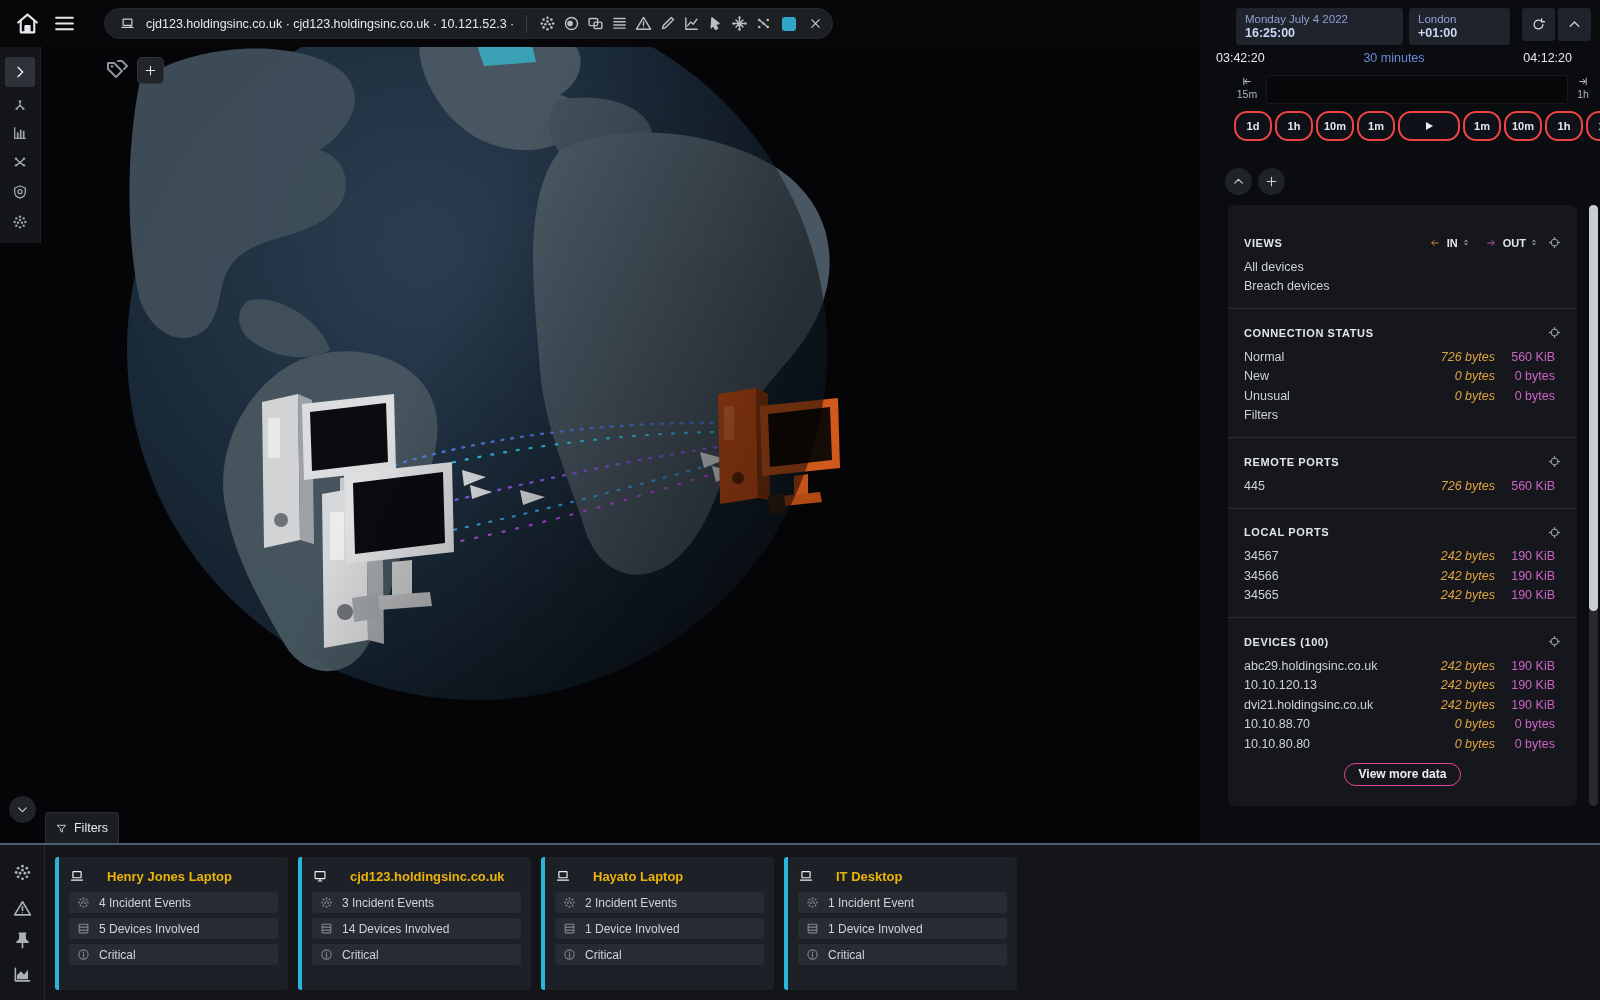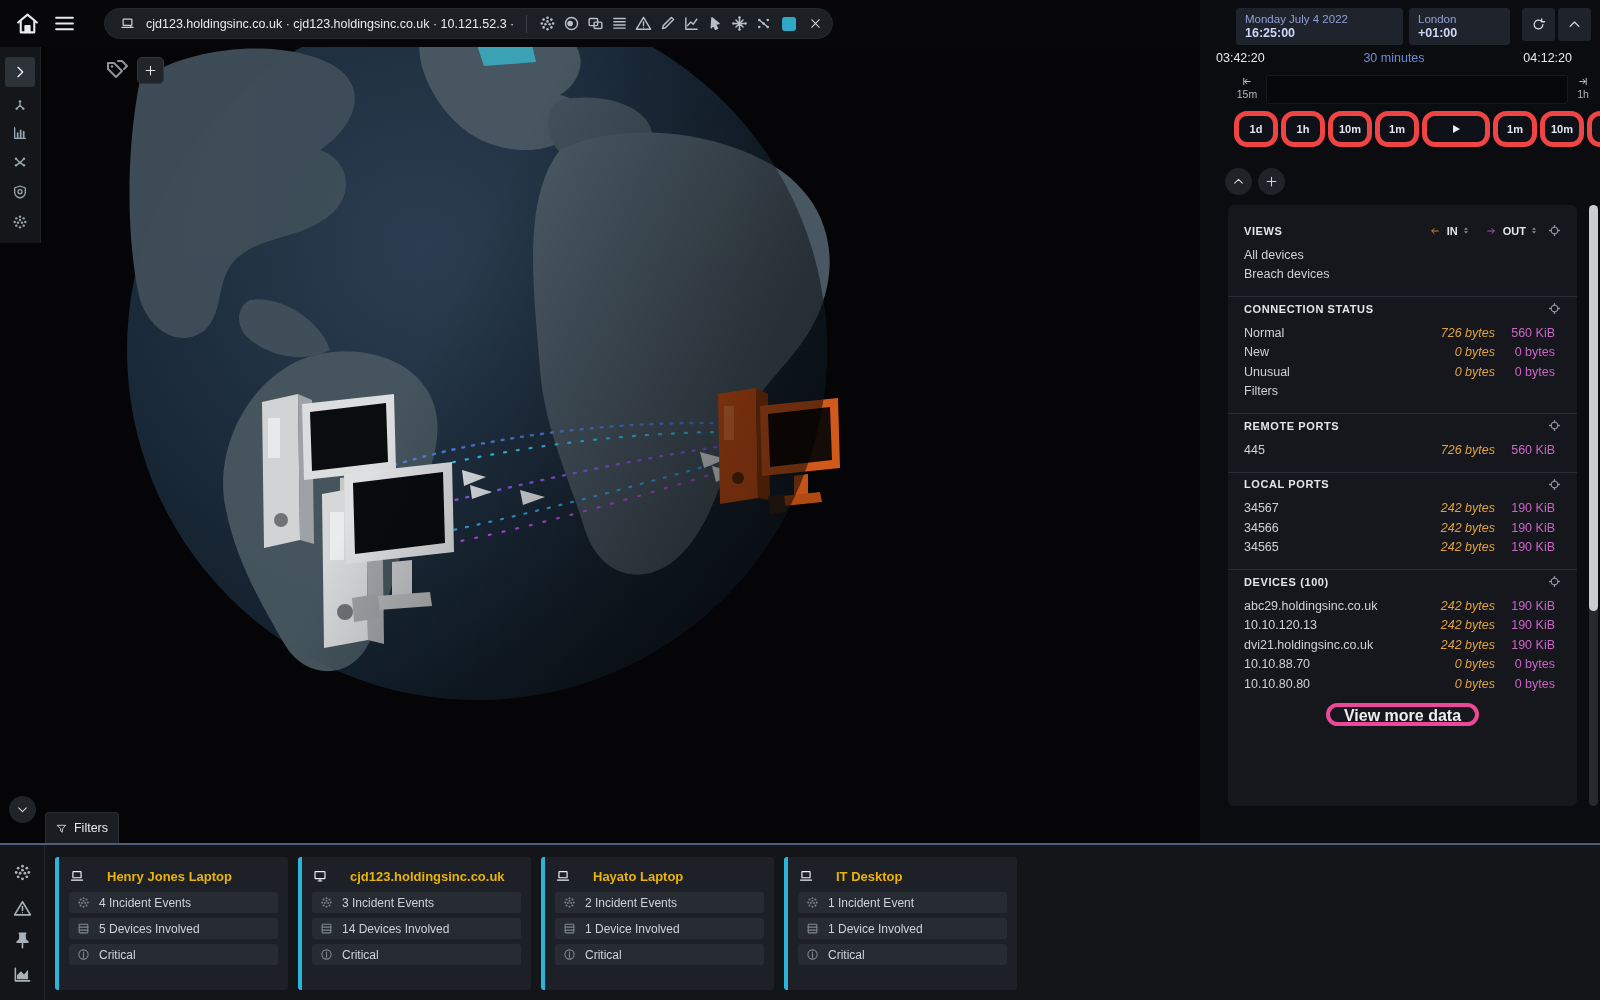--- a/index.html
+++ b/index.html
@@ -47,50 +47,50 @@
   .tp-box .l2{font-size:12.5px;font-weight:bold;color:#ccd7f8;line-height:15px;}
   .tp-sq{position:absolute;width:33px;height:33px;background:#1f232b;border-radius:3px;color:#d7dbe0;
      display:flex;align-items:center;justify-content:center;cursor:pointer;}
   .tp-sq .ico{width:15px;height:15px;}
   #tp-range{left:16px;top:51px;width:356px;display:flex;font-size:12.5px;color:#e6e8eb;}
   #tp-range .mid{flex:1;text-align:center;color:#6f89d8;}
   .skip{position:absolute;color:#aeb6bf;text-align:center;font-size:10.5px;line-height:11px;cursor:pointer;}
   .skip .ico{width:14px;height:11px;color:#c6cdd4;}
   #tl-track{left:66px;top:75px;width:300px;height:27px;background:#07080a;border:1px solid #17191d;
      border-radius:2px;cursor:pointer;}
-  .spd{height:26px;border:5px solid #ef4444;border-radius:13px;background:rgba(18,22,32,.5);
+  .spd{height:26px;border:2px solid #ef4444;border-radius:13px;background:rgba(18,22,32,.5);
      color:#e3e7ee;font-size:11px;font-weight:bold;display:flex;align-items:center;justify-content:center;cursor:pointer;}
   #spd-row{left:34px;top:111px;width:358px;display:flex;gap:3px;}
   .spd.small{width:34px;flex:none;}
   .spd.play{width:58px;flex:none;color:#e8ebef;}
   .spd.play .ico{width:12px;height:12px;}
   .circ-btn{position:absolute;width:27px;height:27px;border-radius:50%;background:#1f2227;color:#cfd4d9;
      display:flex;align-items:center;justify-content:center;cursor:pointer;}
   .circ-btn .ico{width:13px;height:13px;}
 
   
   #panel{left:1228px;top:205px;width:349px;height:601px;background:#15171c;border-radius:6px;
      overflow:hidden;box-sizing:border-box;padding:14px 16px 0 16px;}
   #panel-search{height:26px;border:1px solid #43474e;border-radius:13px;display:flex;align-items:center;
      padding:0 10px;color:#9aa0a7;cursor:text;}
   #panel-search .ico{width:13px;height:13px;margin-right:8px;color:#aab0b6;}
   #panel-search .ph{font-size:12.5px;}
-  .sec-head{display:flex;align-items:center;margin-top:5px;}
+  .sec-head{display:flex;align-items:center;margin-top:17px;}
   .sec-title{font-size:11px;font-weight:bold;letter-spacing:.6px;color:#e3e6e9;flex:1;}
   .gear{width:13px;height:13px;color:#8f959b;cursor:pointer;flex:none;}
   .dirlbl{display:flex;align-items:center;font-size:11px;font-weight:bold;color:#e3e6e9;margin-right:14px;cursor:pointer;}
   .dirlbl .arr{width:14px;height:10px;margin-right:5px;}
   .dirlbl .srt{width:8px;height:11px;color:#8f959b;margin-left:4px;}
   .lrow{display:flex;align-items:center;height:19.5px;font-size:12.5px;color:#ced2d6;}
   .lrow .lbl{flex:1;cursor:pointer;}
   .lrow .vin{width:92px;text-align:right;color:#e0a23e;font-style:italic;}
   .lrow .vout{width:60px;text-align:right;color:#cb64c6;padding-right:6px;}
   .divider{height:1px;background:#292c32;margin:12px -16px 0 -16px;} .gap8{height:8px;}
   #more-btn{margin:9px auto 0 auto;display:block;height:23px;padding:0 14px;border-radius:12px;
-     border:4px solid #ec4899;background:transparent;color:#eceef0;font-size:16px;font-weight:bold;
+     border:1px solid #ec4899;background:transparent;color:#eceef0;font-size:12px;font-weight:bold;
      font-family:"Liberation Sans",sans-serif;cursor:pointer;}
   #scrollbar-track{left:1589px;top:205px;width:9px;height:601px;background:#27292e;border-radius:5px;}
   #scrollbar-thumb{left:1589px;top:205px;width:9px;height:406px;background:#c9cdd2;border-radius:5px;cursor:grab;}
 
   
   #bottombar{left:0;top:843px;width:1600px;height:157px;background:#131519;
      border-top:2px solid #4c5d7a;box-sizing:border-box;}
   #bb-rail{position:absolute;left:0;top:0;width:44px;height:155px;border-right:1px solid #25282e;}
   .bb-ico{position:absolute;left:13px;width:19px;height:19px;color:#a9b1b9;cursor:pointer;}
   #filters-tab{left:45px;top:812px;width:74px;height:31px;background:#1a1d22;border:1px solid #2a2e35;

